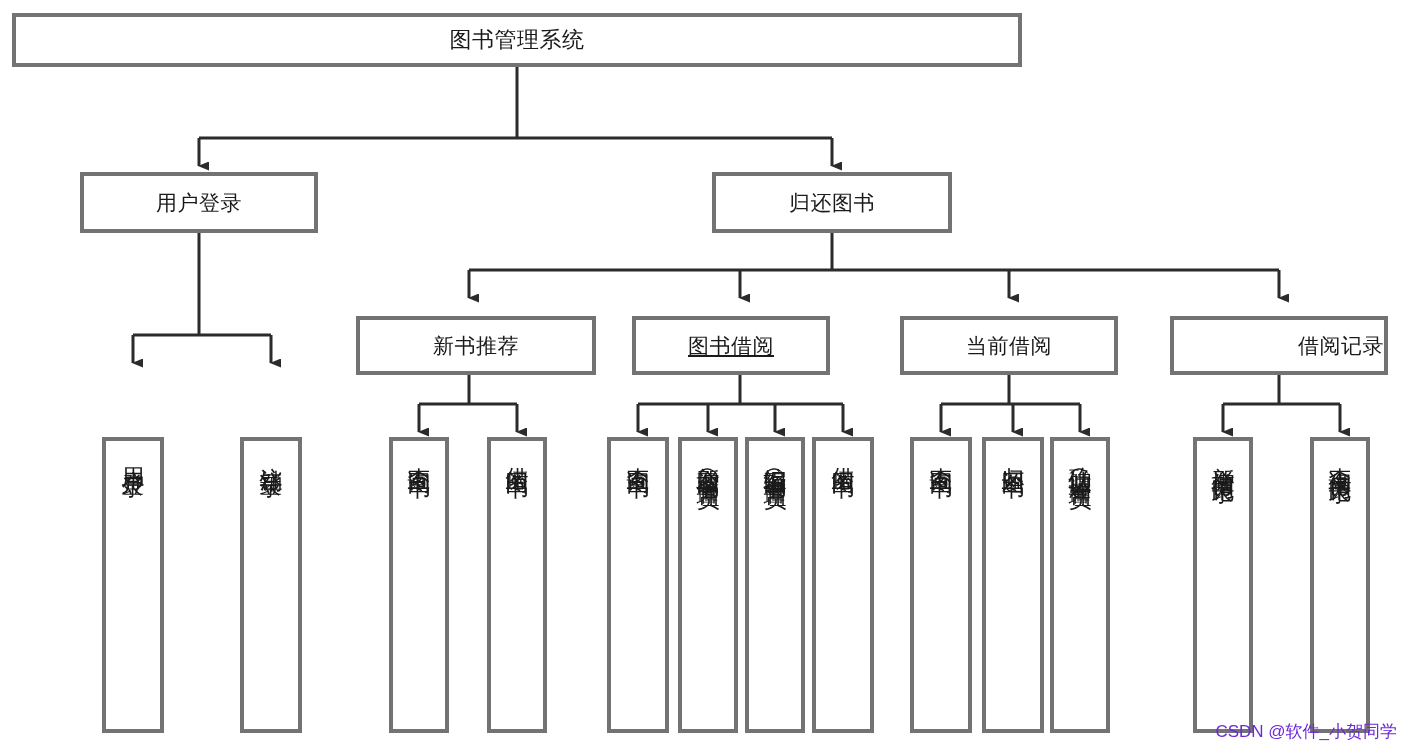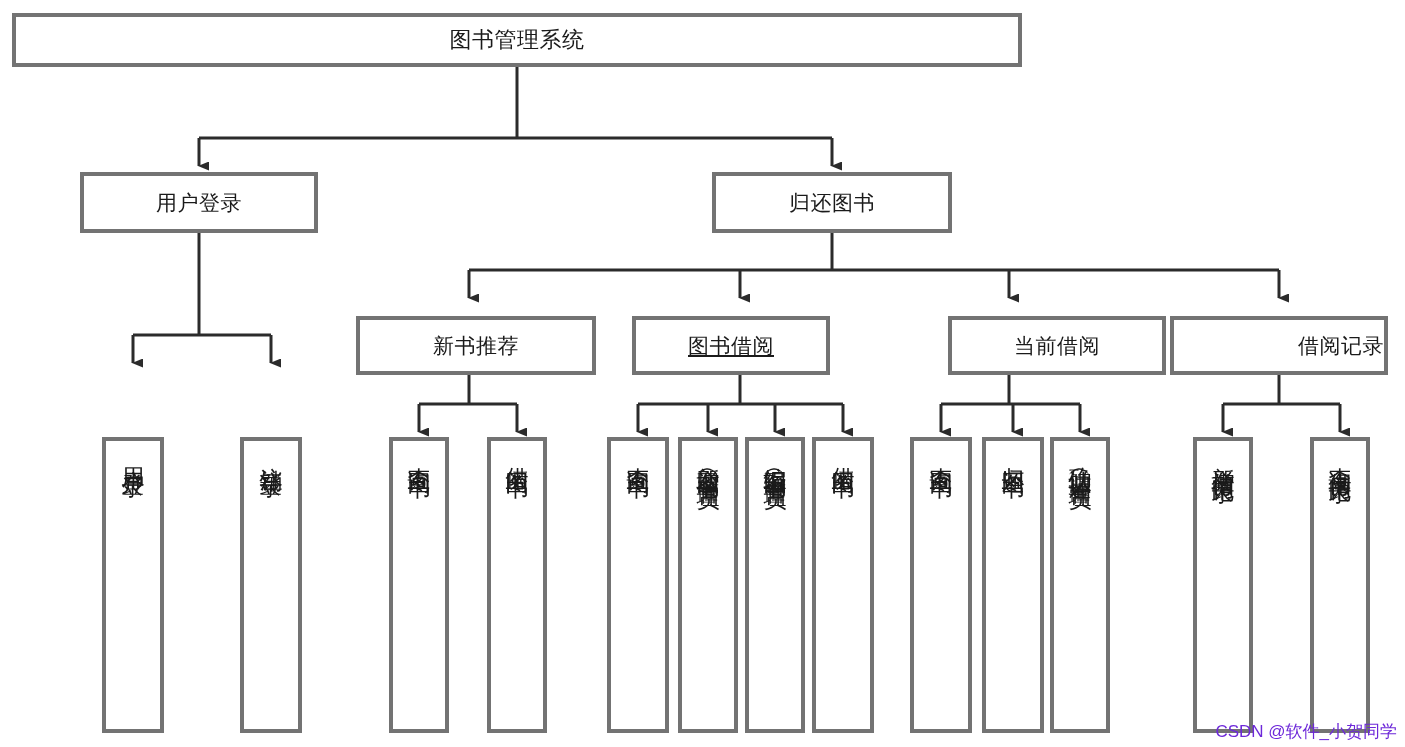--- a/index.html
+++ b/index.html
@@ -131,21 +131,21 @@
       </div>
       <div class="node horizontal" style="left: 712px; top: 172px; width: 240px; height: 61px;">
         <span class="node-label">归还图书</span>
       </div>
       <div class="node horizontal" style="left: 356px; top: 316px; width: 240px; height: 59px;">
         <span class="node-label">新书推荐</span>
       </div>
       <div class="node horizontal" style="left: 632px; top: 316px; width: 198px; height: 59px; text-decoration: underline;">
         <span class="node-label">图书借阅</span>
       </div>
-      <div class="node horizontal" style="left: 948px; top: 316px; width: 218px; height: 59px;">
+      <div class="node horizontal" style="left: 900px; top: 316px; width: 218px; height: 59px;">
         <span class="node-label">当前借阅</span>
       </div>
       <div class="node horizontal" style="left: 1170px; top: 316px; width: 218px; height: 59px; justify-content: flex-end;">
         <span class="node-label">借阅记录</span>
       </div>
       <div class="node vertical" style="left: 102px; top: 437px; width: 62px; height: 296px;">
         <span class="node-label">用户登录</span>
       </div>
       <div class="node vertical" style="left: 240px; top: 437px; width: 62px; height: 296px;">
         <span class="node-label">注销登录</span>

